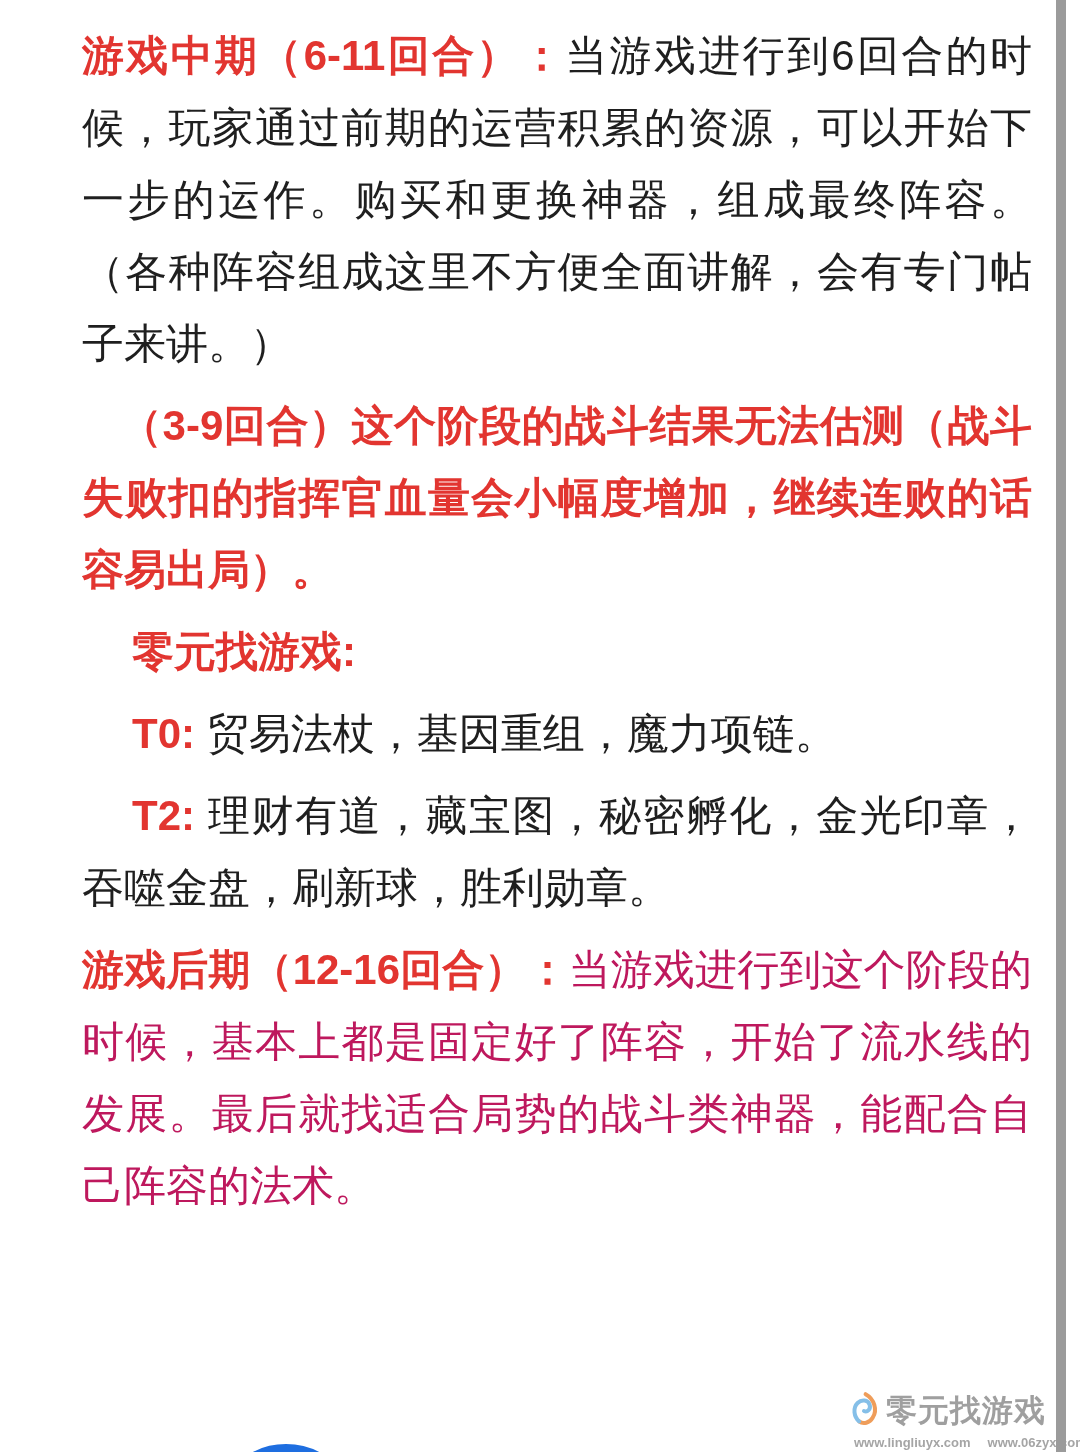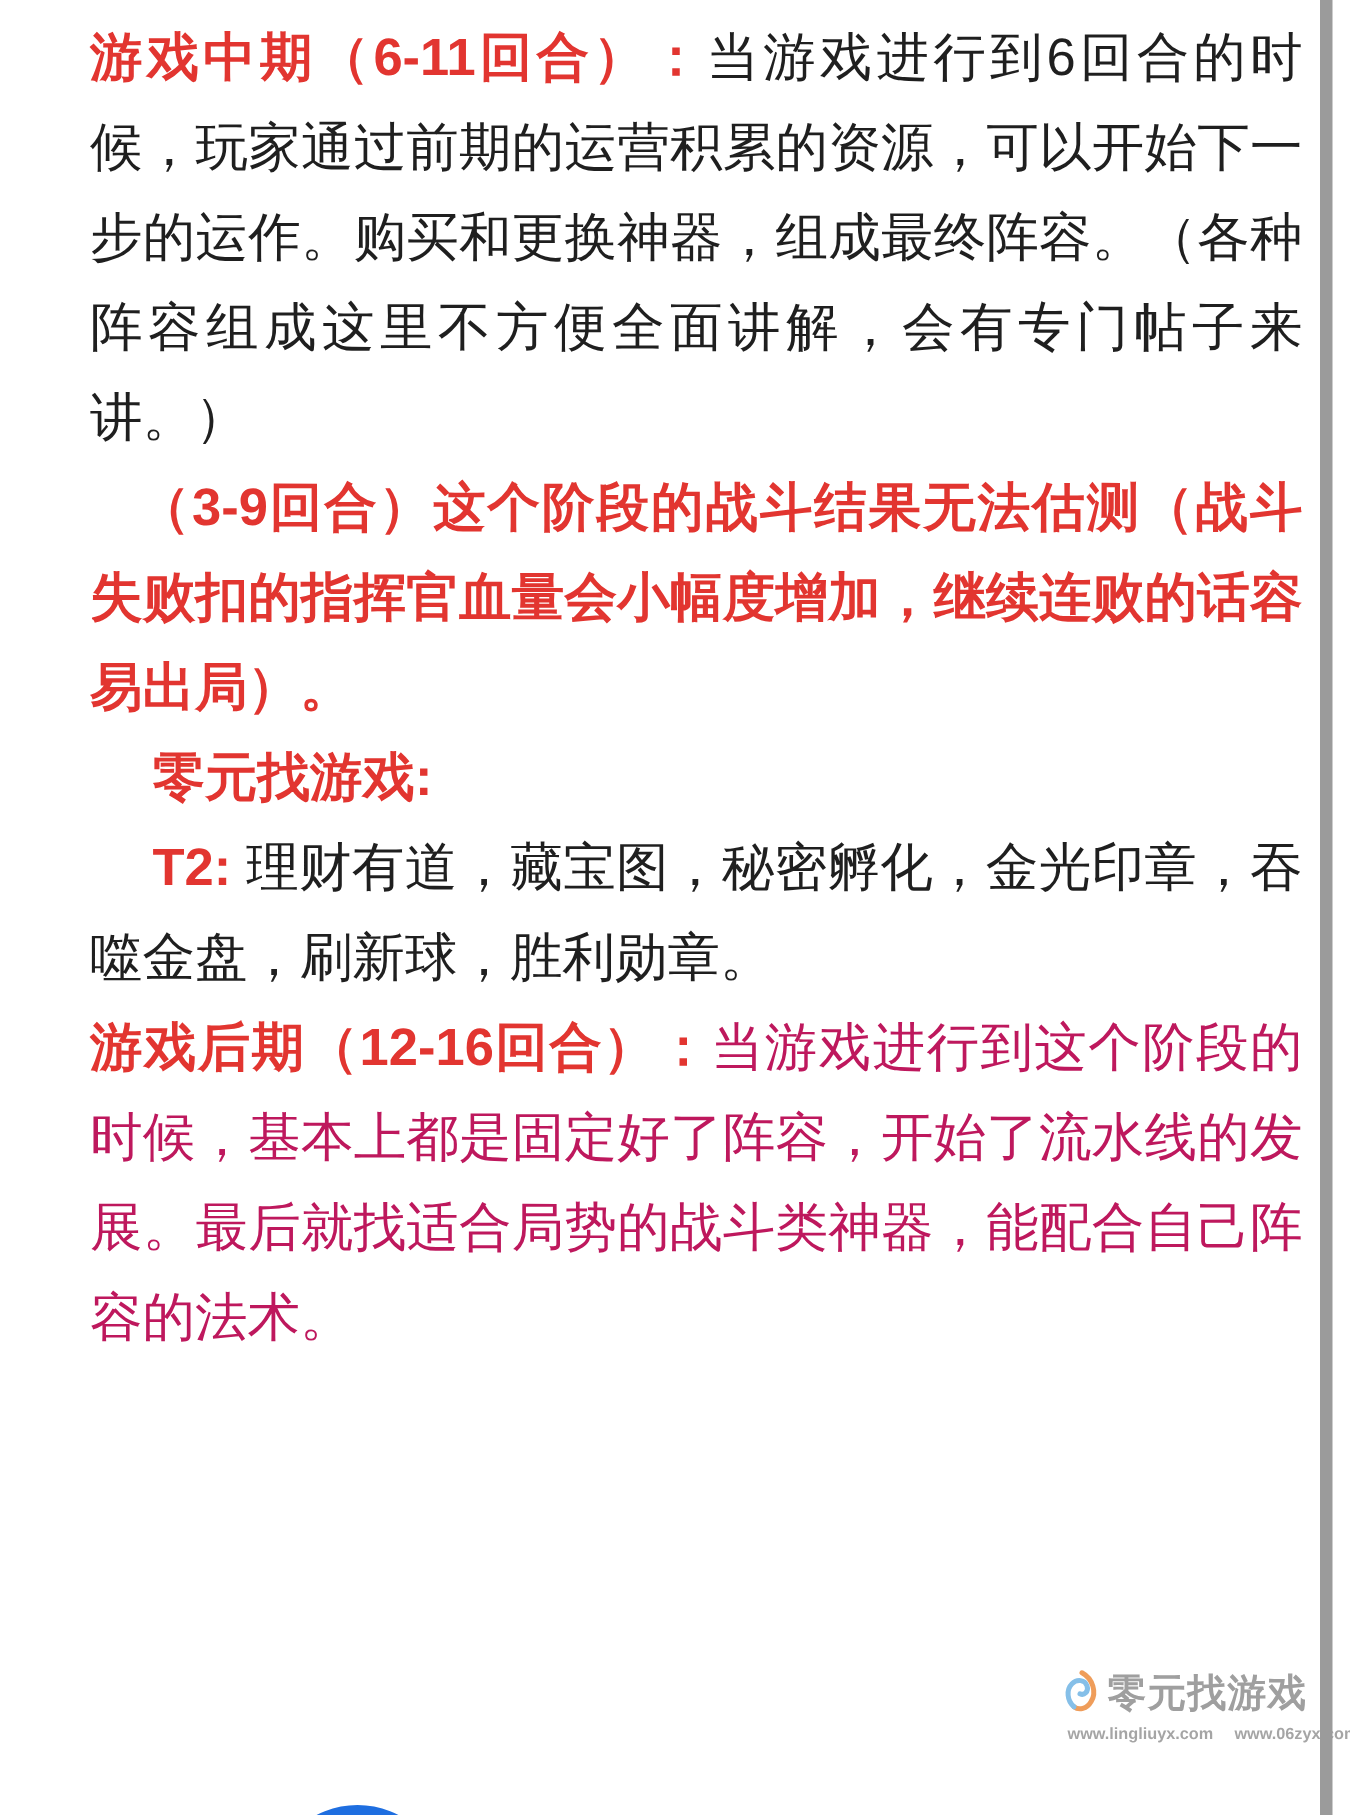--- a/index.html
+++ b/index.html
@@ -14,21 +14,21 @@
   .content {
     position: absolute;
     left: 72px; top: 10px;
     width: 970px;
     font-size: 42px;
     line-height: 72px;
     color: #1f1f1f;
     text-align: justify;
     text-justify: inter-ideograph;
   }
-  .content p { margin: 0; }
+  .content p { margin: 10px; }
   .red  { color: #e23530; font-weight: 700; }
   .bold { font-weight: 400; color: #be185d; }
   .ind       { text-indent: 50px; }
   .ind-paren { text-indent: 38px; }
 
   .scrollbar {
     position: absolute;
     left: 1056px; top: 0;
     width: 10px; height: 1452px;
     background: #9b9b9b;
@@ -39,21 +39,21 @@
     left: 215px; top: 1444px;
     width: 142px; height: 142px;
     border: 9px solid #1e6ee0;
     border-radius: 50%;
     background: #ffffff;
     box-sizing: border-box;
   }
 
   .watermark {
     position: absolute;
-    left: 848px; top: 1334px;
+    left: 848px; top: 1390px;
     width: 226px;
   }
   .wm-row {
     display: flex;
     align-items: center;
     gap: 6px;
   }
   .wm-brand {
     font-size: 31px;
     font-weight: 700;
@@ -77,20 +77,21 @@
 
 <div class="page">
 
   <div class="content">
     <p><span class="red">游戏中期（6-11回合）：</span><span>当游戏进行到6回合的时候，玩家通过前期的运营积累的资源，可以开始下一步的运作。购买和更换神器，组成最终阵容。（各种阵容组成这里不方便全面讲解，会有专门帖子来讲。）</span></p>
 
     <p class="red ind-paren">（3-9回合）这个阶段的战斗结果无法估测（战斗失败扣的指挥官血量会小幅度增加，继续连败的话容易出局）。</p>
 
     <p class="red ind">零元找游戏:</p>
 
+    <p class="ind"><span class="red">T0: </span><span>贸易法杖，基因重组，魔力项链。</span></p>
 
 
     <p class="ind"><span class="red">T2: </span><span>理财有道，藏宝图，秘密孵化，金光印章，吞噬金盘，刷新球，胜利勋章。</span></p>
 
 
     <p><span class="red">游戏后期（12-16回合）：</span><span class="bold">当游戏进行到这个阶段的时候，基本上都是固定好了阵容，开始了流水线的发展。最后就找适合局势的战斗类神器，能配合自己阵容的法术。</span></p>
   </div>
 
   <div class="blue-ring"></div>
 

